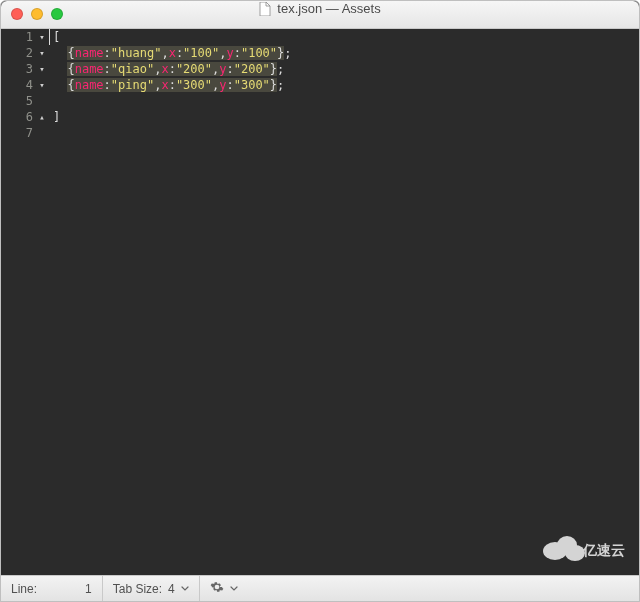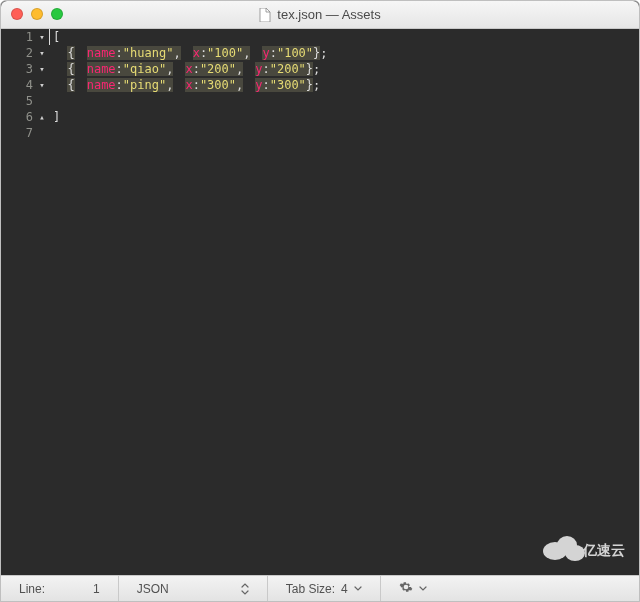--- a/index.html
+++ b/index.html
@@ -1,20 +1,20 @@
 <!DOCTYPE html>
 <html><head>
 <meta charset="utf-8">
 <style>
   * { box-sizing: border-box; margin: 0; padding: 0; }
   html, body { width: 640px; height: 602px; overflow: hidden; font-family: -apple-system, "Helvetica Neue", Arial, sans-serif; }
   .window { width: 640px; height: 602px; display: flex; flex-direction: column; background: #2a2a2a; border: 1px solid #bfbfbf; border-radius: 6px 6px 0 0; position: relative; }
 
   
-  .titlebar { height: 28px; background: linear-gradient(#f6f6f6, #e6e6e6); border-bottom: 1px solid #c9c9c9; display: flex; align-items: center; position: relative; border-radius: 6px 6px 0 0; }
+  .titlebar { height: 28px; background: linear-gradient(#f6f6f6, #e6e6e6); border-bottom: 1px solid #c9c9c9; display: flex; align-items: flex-start; position: relative; border-radius: 6px 6px 0 0; }
   .traffic { position: absolute; left: 10px; top: 7px; display: flex; gap: 8px; }
   .light { width: 12px; height: 12px; border-radius: 50%; border: 0.5px solid rgba(0,0,0,0.15); }
   .light.red { background: #ff5f57; }
   .light.yellow { background: #febc2e; }
   .light.green { background: #28c840; }
   .title-center { flex: 1; text-align: center; font-size: 13px; color: #4a4a4a; display: flex; align-items: center; justify-content: center; gap: 6px; }
   .file-icon { width: 12px; height: 14px; display: inline-block; }
   .file-icon svg { width: 100%; height: 100%; display: block; }
 
   
@@ -22,28 +22,28 @@
   .gutter { width: 48px; background: #2b2b2b; color: #8f908a; text-align: right; user-select: none; border-right: 0; }
   .grow { display:flex; align-items:center; justify-content:flex-end; height:16px; padding-right:2px; }
   .ln { display:inline-block; padding-right:4px; }
   .mark { width:10px; display:inline-block; text-align:center; font-size:9px; color:#cfcfcf; }
   .mark.fold::before { content:"▾"; }
   .mark.up::before { content:"▴"; }
   .code { flex:1; position:relative; color:#ddd; padding-left:4px; padding-top:0px; }
   .line { height:16px; white-space:pre; }
   .cursor { position:absolute; left:0px; top:0px; width:1px; height:16px; background:#ddd; }
   .tok-brace { color:#ddd; }
-  .tok-key { color:#f92672; background:#49483e;margin-left:12px; }
+  .tok-key { color:#f92672; background:#49483e; }
   .tok-punct { color:#ddd; background:#49483e; }
   .tok-str { color:#e6db74; background:#49483e; }
   .tok-trail { color:#ddd; }
 
   
   .statusbar { height: 26px; background: linear-gradient(#f3f3f3, #e3e3e3); border-top:1px solid #c9c9c9; display:flex; align-items:center; font-size:12px; color:#515151; }
-  .seg { padding: 0 18px; height:100%; display:flex; align-items:center; gap:6px; border-right:1px solid #c9c9c9;justify-content:space-between; }
+  .seg { padding: 0 10px; height:100%; display:flex; align-items:center; gap:6px; border-right:1px solid #c9c9c9;justify-content:space-between; }
   .seg.first { gap:4px; }
   .seg.noborder { border-right:none; }
   .dd-icon svg { display:block; }
   .gear { display:flex; align-items:center; }
 
   .watermark { position:absolute; right:12px; bottom:34px; width:90px; height:40px; display:flex; align-items:center; justify-content:flex-end; opacity:0.8; pointer-events:none; }
   .watermark .cloud { fill:#fff; }
   .watermark .txt { font-size:14px; font-weight:bold; fill:#fff; }
 </style>
 </head>
@@ -111,29 +111,20 @@
     </div>
   </div>
 
   <div class="statusbar">
     <div class="seg first">
       <span>Line:</span>
       <span style="width:40px;"></span>
       <span>1</span>
     </div>
     <div class="seg">
-      <span>JSON</span>
-      <span style="width:60px;"></span>
-      <span class="dd-icon">
-          <svg width="8" height="12" viewBox="0 0 8 12">
-            <path d="M1 4l3-3 3 3M1 8l3 3 3-3" stroke="#666" stroke-width="1.2" fill="none" stroke-linecap="round"></path>
-          </svg>
-        </span>
-    </div>
-    <div class="seg">
       <span>Tab Size:</span>
       <span>4</span>
       <span class="dd-icon">
           <svg width="8" height="6" viewBox="0 0 8 6">
             <path d="M1 1l3 3 3-3" stroke="#666" stroke-width="1.2" fill="none" stroke-linecap="round"></path>
           </svg>
         </span>
     </div>
     <div class="seg noborder gear">
       <span><svg width="14" height="14" viewBox="0 0 24 24">

